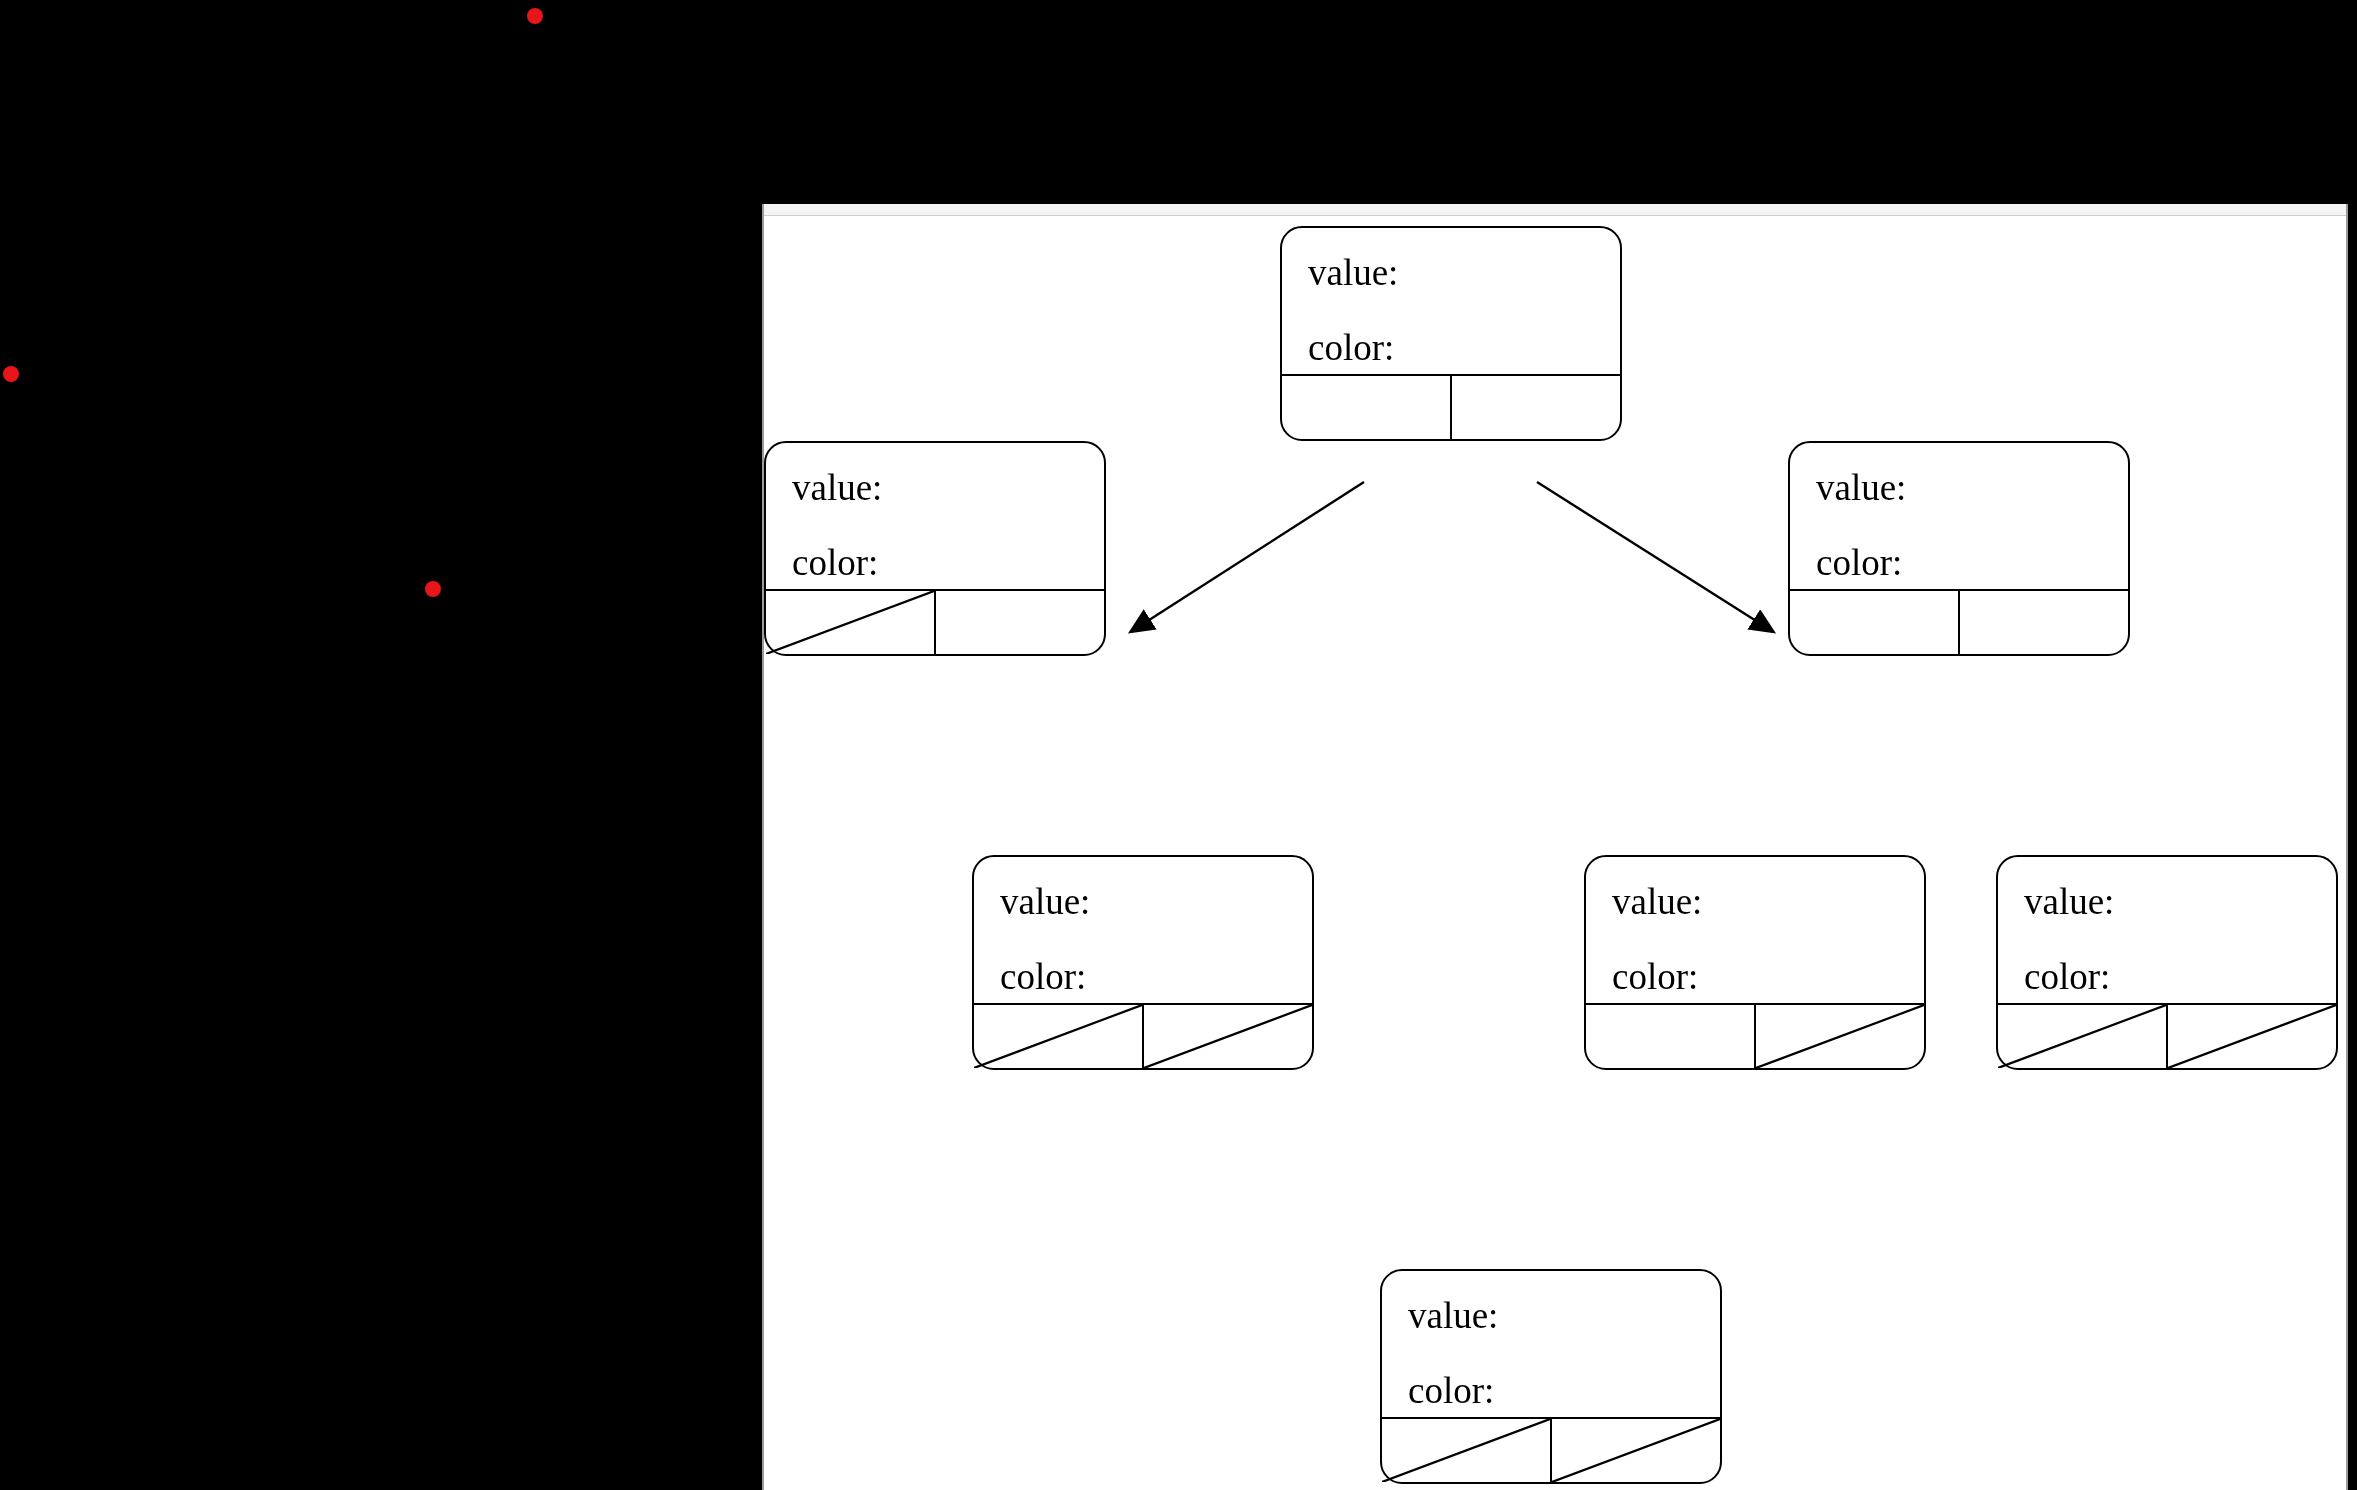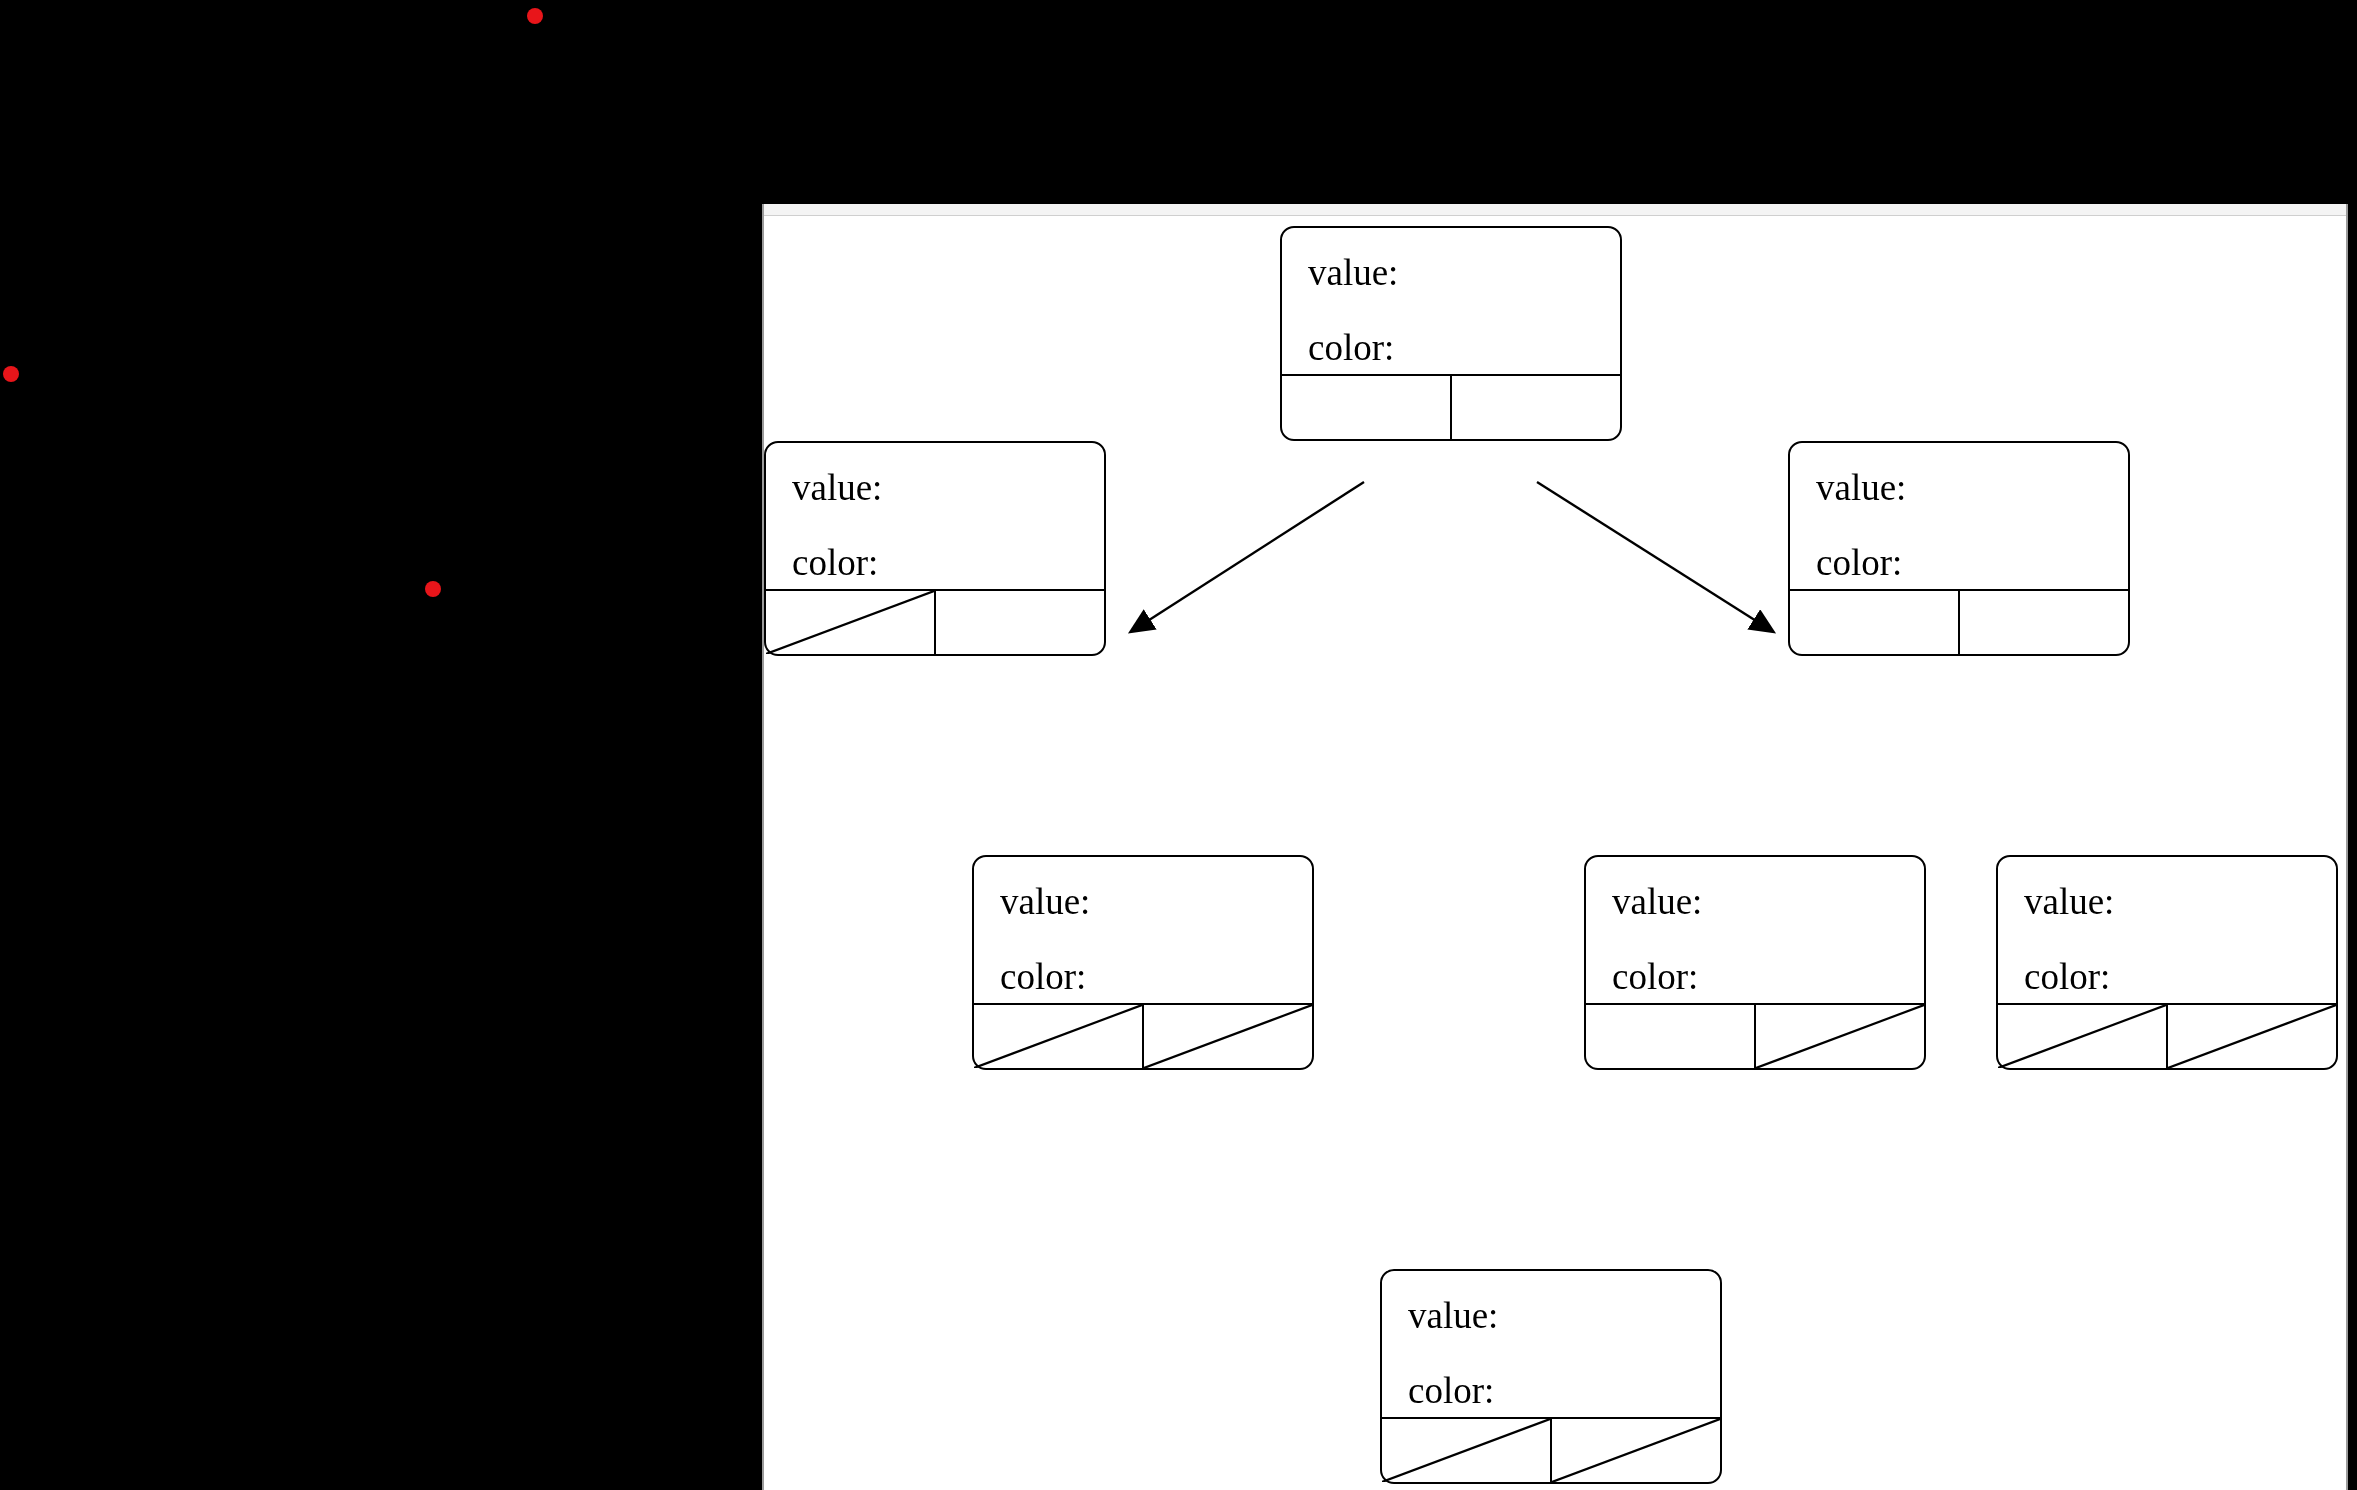--- a/index.html
+++ b/index.html
@@ -69,21 +69,21 @@
     width: 1586px;
     height: 1273px;
     pointer-events: none;
   }
   
   .node {
     position: absolute;
     box-sizing: border-box;
     background: #ffffff;
     border: 2.2px solid #000000;
-    border-radius: 14px;
+    border-radius: 22px;
   }
   .node-body {
     position: absolute;
     left: 0; top: 0;
     right: 0;
     height: 152px;
     padding: 26px 0 0 26px;
     box-sizing: border-box;
   }
   .field-line {

